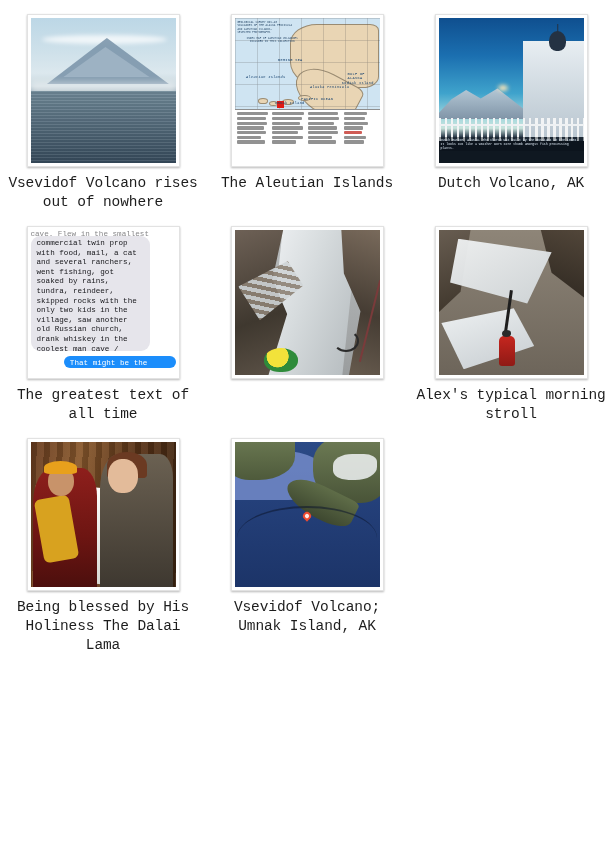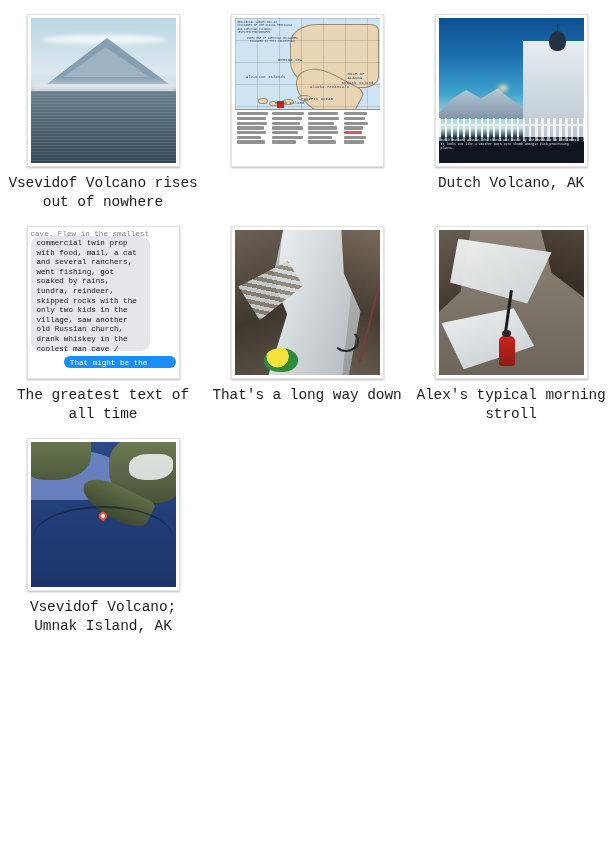--- a/index.html
+++ b/index.html
@@ -482,20 +482,21 @@
                 <div class="ln" style="width:64%"></div>
               <div class="ln" style="width:72%"></div>
                 <div class="ln" style="width:58%"></div>
               <div class="ln r" style="width:54%"></div>
                 <div class="ln" style="width:66%"></div>
               <div class="ln" style="width:60%"></div>
             </div>
           </div>
         </div>
       </div>
+      <div class="caption">The Aleutian Islands</div>
     </div>
 
     <div class="cell">
       <div class="thumb">
         <div class="art ph-dutch">
           <div class="mtn"></div>
           <div class="glow"></div>
           <div class="church"></div>
           <div class="dome"></div>
           <div class="fence"></div>
@@ -522,37 +523,52 @@
         <div class="art ph-couloir">
           <div class="snowfield"></div>
           <div class="rockL"></div>
           <div class="rockR"></div>
           <div class="ledge"></div>
           <div class="rope"></div>
           <div class="axe"></div>
           <div class="helmet"></div>
         </div>
       </div>
-      <div class="caption">That's a long way down</div>
     </div>
 
     <div class="cell">
       <div class="thumb">
         <div class="art ph-stroll">
           <div class="rockL"></div>
           <div class="rockdark"></div>
           <div class="snow1"></div>
           <div class="snow2"></div>
           <div class="skis"></div>
           <div class="skier"></div>
         </div>
       </div>
       <div class="caption">Alex's typical morning stroll</div>
     </div>
 
+    <div class="cell">
+      <div class="thumb">
+        <div class="art ph-dalai">
+          <div class="wood"></div>
+          <div class="khata"></div>
+          <div class="monk"></div>
+          <div class="monk-sash"></div>
+          <div class="monk-head"></div>
+          <div class="cap"></div>
+          <div class="woman"></div>
+          <div class="hair"></div>
+          <div class="woman-head"></div>
+        </div>
+      </div>
+      <div class="caption">Being blessed by His Holiness The Dalai Lama</div>
+    </div>
 
 
 
     <div class="cell">
       <div class="thumb">
         <div class="art ph-sat">
           <div class="shelf"></div>
           <div class="land1"></div>
           <div class="land2"></div>
           <div class="snow"></div>

